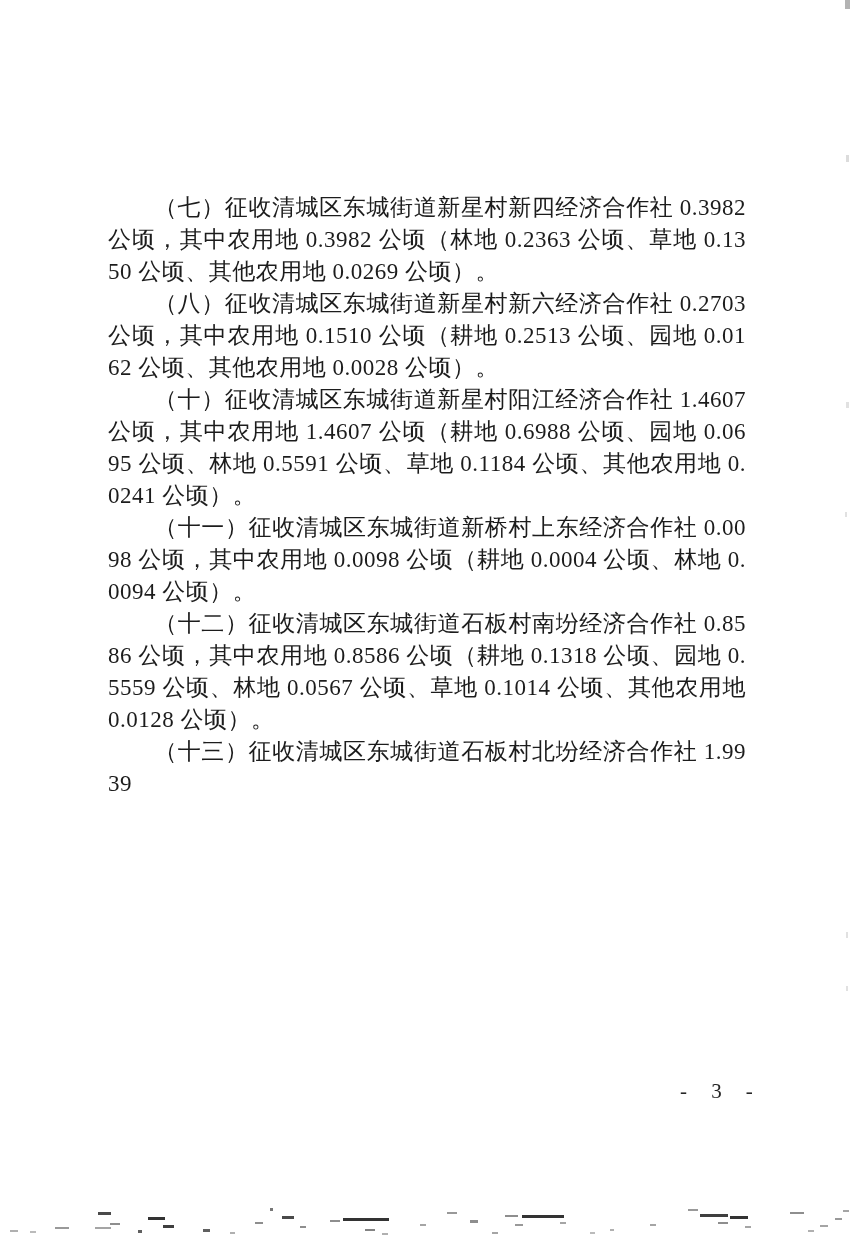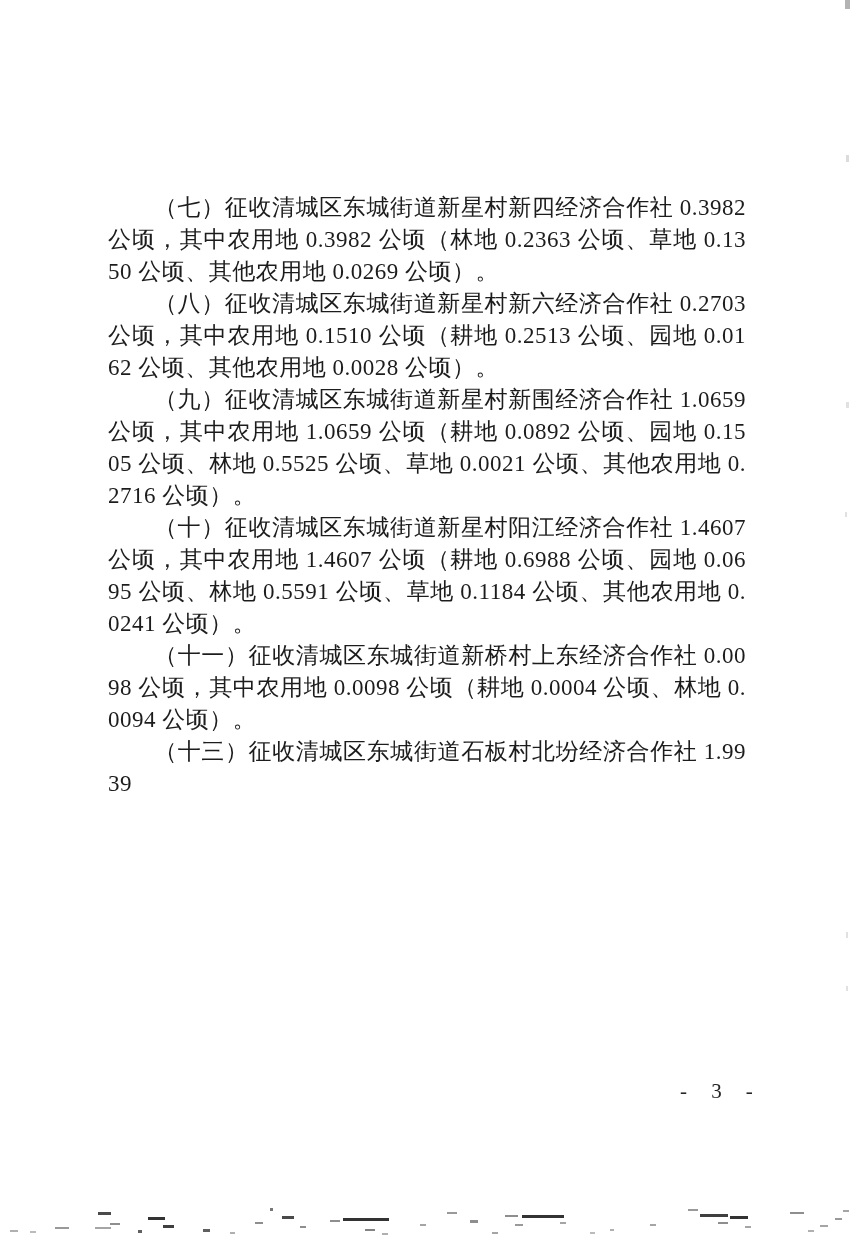--- a/index.html
+++ b/index.html
@@ -64,23 +64,23 @@
   .speck-r5    { left: 846px; top: 986px;  width: 2px; height: 5px; opacity: 0.3; }
 </style>
 </head>
 <body>
 
 <div class="page">
 
   <div class="doc-body">
     <p class="para">（七）征收清城区东城街道新星村新四经济合作社 0.3982 公顷，其中农用地 0.3982 公顷（林地 0.2363 公顷、草地 0.1350 公顷、其他农用地 0.0269 公顷）。</p>
     <p class="para">（八）征收清城区东城街道新星村新六经济合作社 0.2703 公顷，其中农用地 0.1510 公顷（耕地 0.2513 公顷、园地 0.0162 公顷、其他农用地 0.0028 公顷）。</p>
-    <p class="para">（九）征收清城区东城街道新星村新围经济合作社 1.0659 公顷，其中农用地 1.0659 公顷（耕地 0.0892 公顷、园地 0.1505 公顷、林地 0.5525 公顷、草地 0.0021 公顷、其他农用地 0.2716 公顷）。</p>
     <p class="para">（十）征收清城区东城街道新星村阳江经济合作社 1.4607 公顷，其中农用地 1.4607 公顷（耕地 0.6988 公顷、园地 0.0695 公顷、林地 0.5591 公顷、草地 0.1184 公顷、其他农用地 0.0241 公顷）。</p>
     <p class="para">（十一）征收清城区东城街道新桥村上东经济合作社 0.0098 公顷，其中农用地 0.0098 公顷（耕地 0.0004 公顷、林地 0.0094 公顷）。</p>
+    <p class="para">（十二）征收清城区东城街道石板村南坋经济合作社 0.8586 公顷，其中农用地 0.8586 公顷（耕地 0.1318 公顷、园地 0.5559 公顷、林地 0.0567 公顷、草地 0.1014 公顷、其他农用地 0.0128 公顷）。</p>
     <p class="para">（十三）征收清城区东城街道石板村北坋经济合作社 1.9939</p>
   </div>
 
   <div class="page-number">- 3 -</div>
 
   <svg class="scan-noise" viewBox="0 0 850 41" xmlns="http://www.w3.org/2000/svg" aria-hidden="true">
     <g fill="#1d1d1d">
       <rect x="10" y="34" width="8" height="2" opacity="0.35"></rect>
       <rect x="30" y="35" width="6" height="2" opacity="0.3"></rect>
       <rect x="55" y="31" width="14" height="2" opacity="0.45"></rect>

